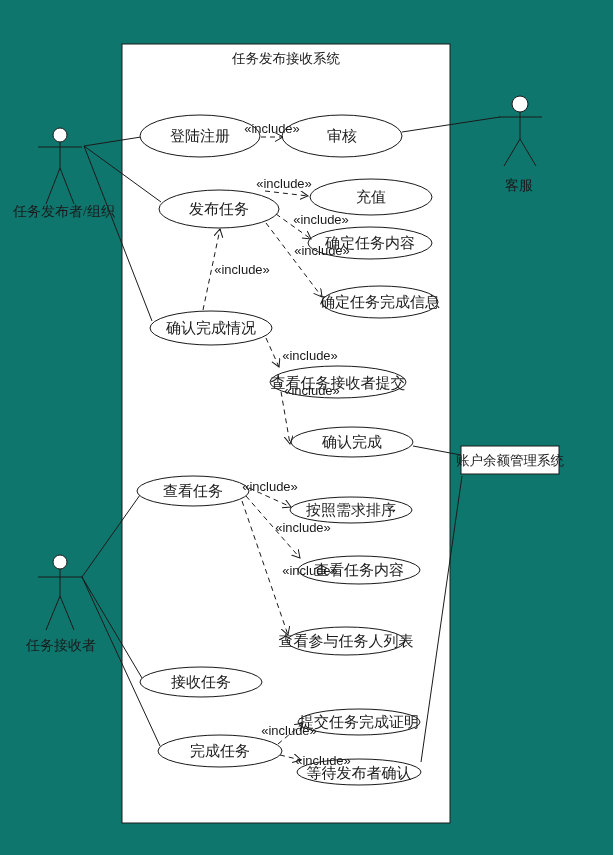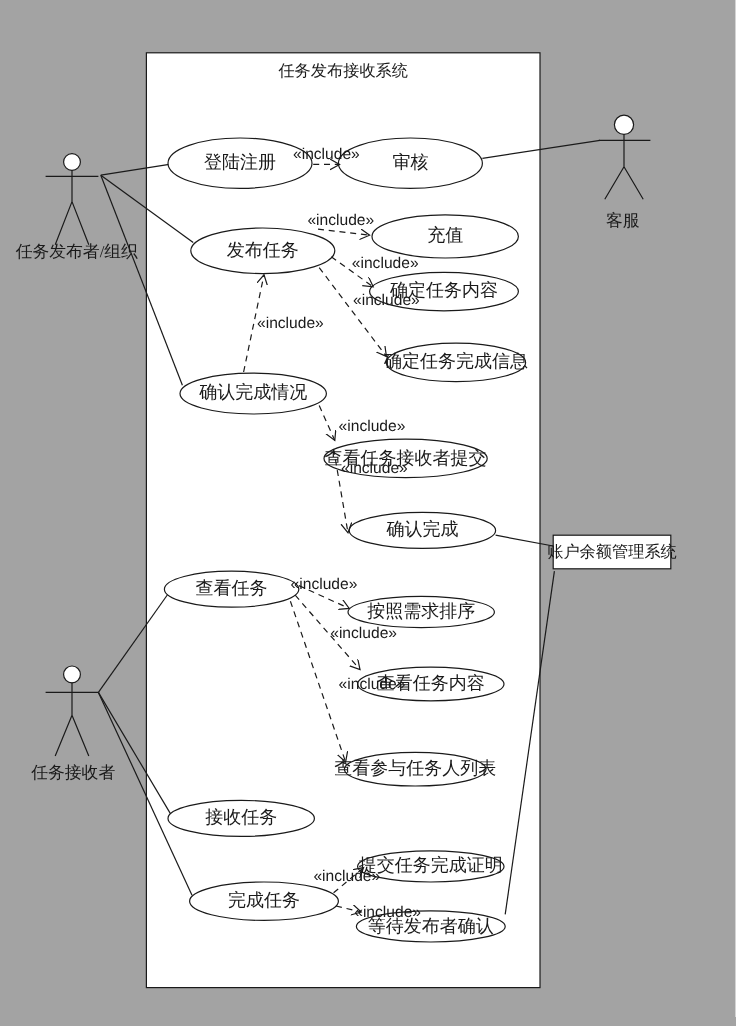--- a/index.html
+++ b/index.html
@@ -1,16 +1,16 @@
 <!DOCTYPE html>
 <html><head>
 <meta charset="utf-8">
 <style>
   html,body{margin:0;padding:0;background:#ffffff;}
-  .stage{position:relative;width:613px;height:855px;background:#a3a3a3;overflow:hidden;}
+  .stage{position:relative;width:613px;height:855px;background:#0f766e;overflow:hidden;}
   svg{display:block;}
   text{fill:#1a1a1a;}
   .uc-label{font-family:"Liberation Serif","DejaVu Serif",serif;font-size:15px;}
   .actor-label{font-family:"Liberation Serif","DejaVu Serif",serif;font-size:14px;}
   .title-label{font-family:"Liberation Serif","DejaVu Serif",serif;font-size:13.5px;}
   .box-label{font-family:"Liberation Serif","DejaVu Serif",serif;font-size:13.5px;}
   .include-label{font-family:"Liberation Sans","DejaVu Sans",sans-serif;font-size:13px;}
   .shape{fill:#ffffff;stroke:#1a1a1a;stroke-width:1;}
   .wire{fill:none;stroke:#1a1a1a;stroke-width:1;}
   .dashed{fill:none;stroke:#1a1a1a;stroke-width:1;stroke-dasharray:5 4;}

